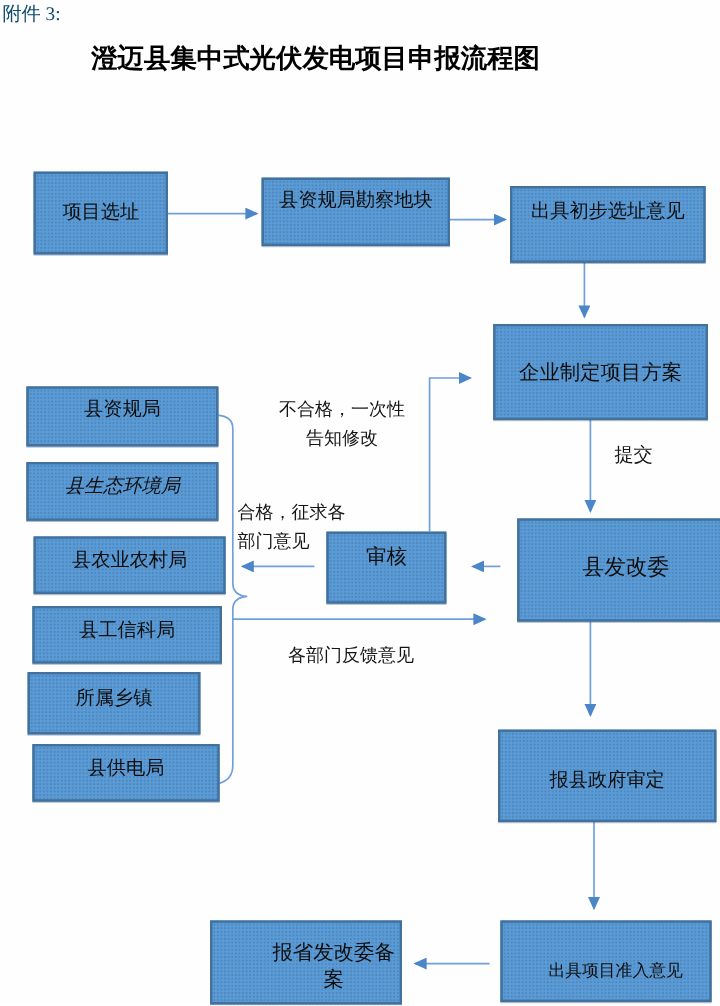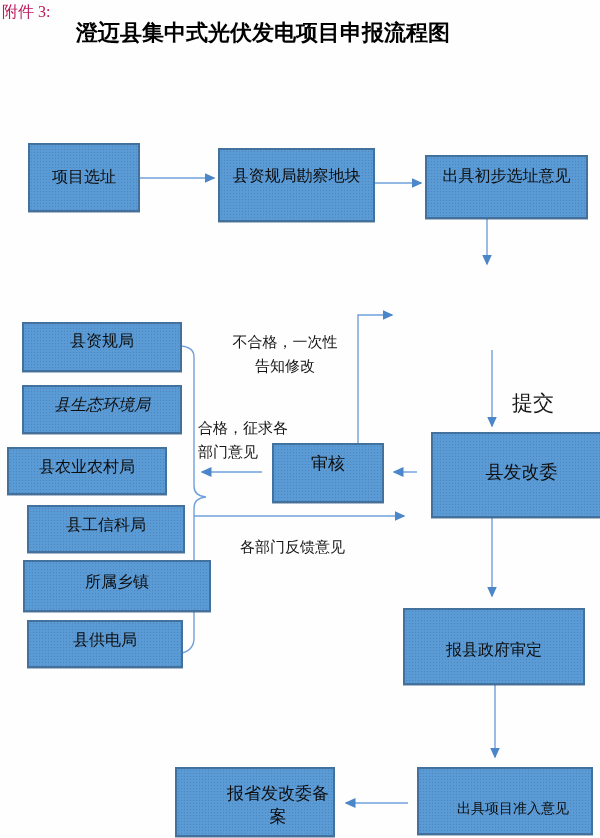--- a/index.html
+++ b/index.html
@@ -6,63 +6,63 @@
   .canvas{
     position:relative;
     width:600px;height:838px;
     background:#fefefe;
     font-family:"Liberation Serif","DejaVu Serif",serif;
     color:#111;
     overflow:hidden;
   }
   .attachment{
     position:absolute;left:2px;top:2px;
-    font-size:16px;color:#be185d;
+    font-size:16px;color:#0c4a6e;
   }
   .title{
-    position:absolute;left:76px;top:18px;width:374px;
+    position:absolute;left:76px;top:34px;width:374px;
     font-size:22px;font-weight:bold;color:#000;
     text-align:center;white-space:nowrap;
   }
   .connectors{position:absolute;left:0;top:0;}
   .box{
     position:absolute;
     box-sizing:border-box;
     background-color:#5b9bd5;
     background-image:radial-gradient(rgba(25,55,105,0.20) 1px, transparent 1px);
     background-size:3px 3px;
     border:2px solid #41719c;
     display:flex;align-items:center;justify-content:center;
     text-align:center;
     color:#0d0d0d;
     box-shadow:0 1px 0 rgba(30,60,100,.35);
   }
   .b1{left:28px;top:143px;width:112px;height:69px;font-size:16px;}
-  .b2{left:218px;top:148px;width:157px;height:74px;font-size:16px;padding-bottom:18px;}
+  .b2{left:218px;top:148px;width:157px;height:57px;font-size:16px;padding-bottom:18px;}
   .b3{left:425px;top:155px;width:163px;height:64px;font-size:16px;padding-bottom:22px;}
   .b4{left:411px;top:270px;width:179px;height:80px;font-size:17px;}
   .b5{left:417px;top:432px;width:181px;height:86px;font-size:18px;padding-bottom:6px;margin-left:14px;}
-  .b6{left:272px;top:443px;width:112px;height:60px;font-size:17px;padding-bottom:20px;}
+  .b6{left:272px;top:443px;width:100px;height:60px;font-size:17px;padding-bottom:20px;}
   .d1{left:22px;top:322px;width:160px;height:50px;font-size:16px;padding-bottom:12px;}
   .d2{left:22px;top:385px;width:160px;height:49px;font-size:16px;padding-bottom:8px;font-style:italic;}
-  .d3{left:7px;top:447px;width:160px;height:48px;font-size:16px;padding-bottom:8px;}
+  .d3{left:28px;top:447px;width:160px;height:48px;font-size:16px;padding-bottom:8px;}
   .d4{left:27px;top:505px;width:158px;height:48px;font-size:16px;padding-bottom:8px;text-align:center;}
-  .d5{left:23px;top:560px;width:188px;height:52px;font-size:16px;padding-bottom:8px;}
+  .d5{left:23px;top:560px;width:144px;height:52px;font-size:16px;padding-bottom:8px;}
   .d6{left:27px;top:620px;width:156px;height:48px;font-size:16px;padding-bottom:8px;}
-  .b13{left:403px;top:608px;width:182px;height:77px;font-size:16px;padding-top:8px;}
+  .b13{left:415px;top:608px;width:182px;height:77px;font-size:16px;padding-top:8px;}
   .b14{left:417px;top:767px;width:176px;height:68px;font-size:14px;padding-top:16px;padding-left:16px;}
   .b15{left:175px;top:767px;width:160px;height:70px;font-size:17px;padding-top:6px;padding-left:46px;}
   .edge-label{
     position:absolute;font-size:15px;color:#151515;line-height:24px;
     white-space:nowrap;
   }
   .lbl-reject{left:228px;top:330px;width:114px;text-align:center;}
   .lbl-approve{left:198px;top:416px;text-align:left;}
   .lbl-feedback{left:240px;top:535px;}
-  .lbl-submit{left:512px;top:391px;font-size:21px;}
+  .lbl-submit{left:512px;top:368px;font-size:16px;}
 </style>
 </head>
 <body>
 
 <div class="canvas">
 
   <div class="attachment">附件 3:</div>
   <div class="title">澄迈县集中式光伏发电项目申报流程图</div>
 
   <svg class="connectors" width="600" height="838" viewBox="0 0 600 838" fill="none" stroke="#6fa0db" stroke-width="1.4">
@@ -86,20 +86,23 @@
   </svg>
 
   <div class="box b1">
     <span>项目选址</span>
   </div>
   <div class="box b2">
     <span>县资规局勘察地块</span>
   </div>
   <div class="box b3">
     <span>出具初步选址意见</span>
+  </div>
+  <div class="box b4">
+    <span>企业制定项目方案</span>
   </div>
   <div class="box b5">
     <span>县发改委</span>
   </div>
   <div class="box b6">
     <span>审核</span>
   </div>
 
   <div class="box d1">
     <span>县资规局</span>

